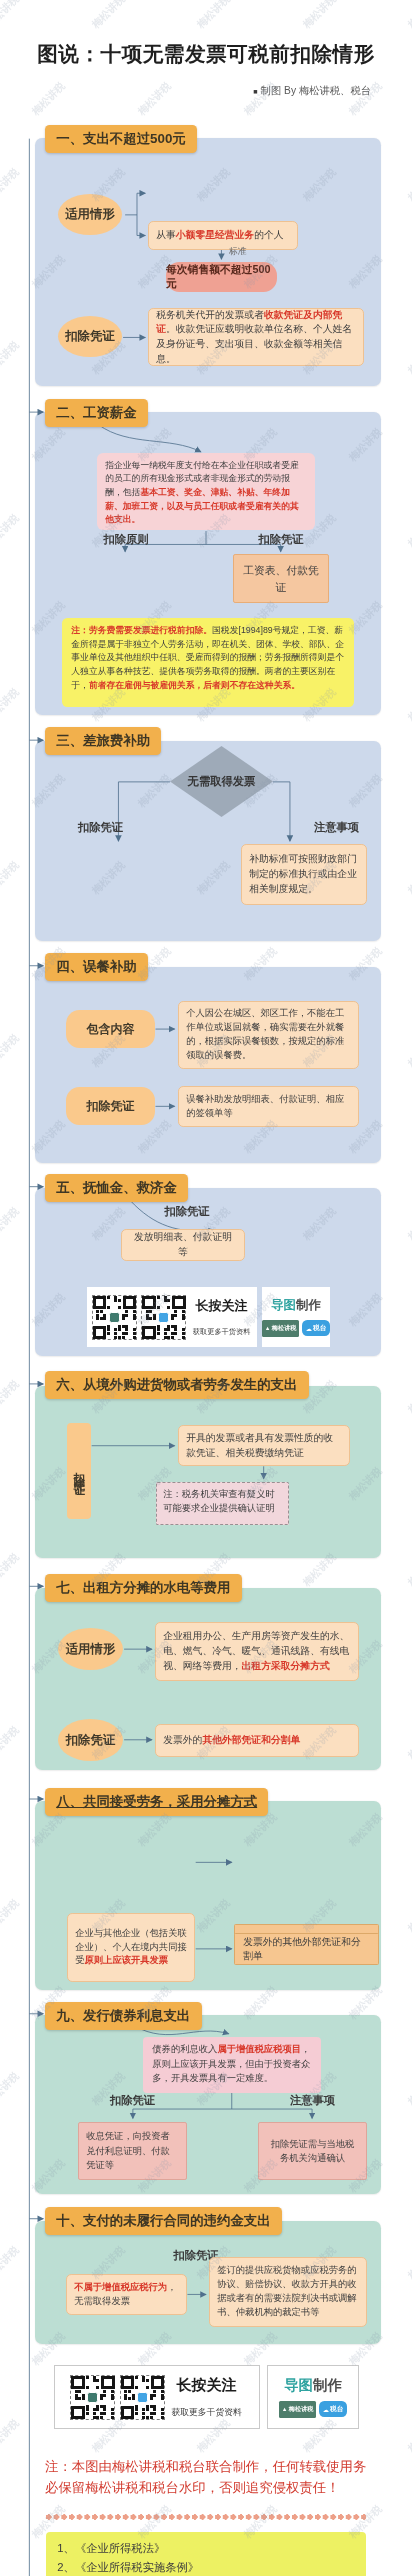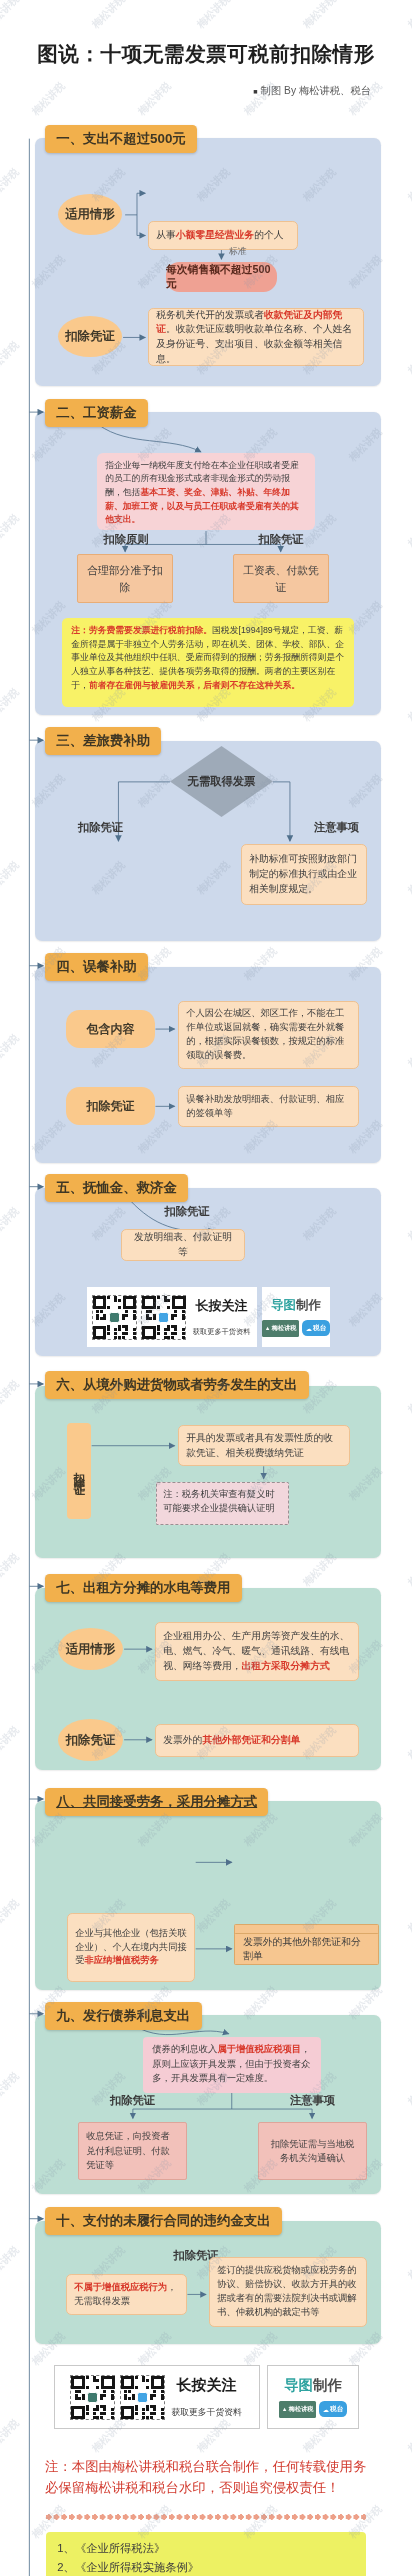--- a/index.html
+++ b/index.html
@@ -132,21 +132,20 @@
   <div class="salmon" style="left:166px;top:262px;width:111px;height:30px;">每次销售额不超过500元</div>
   <div class="ell" style="left:58px;top:316px;width:64px;height:41px;">扣除凭证</div>
   <div class="obox" style="left:148px;top:308px;width:216px;height:58px;">
       <span><span>税务机关代开的发票或者</span><span class="red">收款凭证及内部凭证</span><span>。收款凭证应载明收款单位名称、个人姓名及身份证号、支出项目、收款金额等相关信息。</span></span>
     </div>
 
   <div class="hdr" style="left:45px;top:399px;">二、工资薪金</div>
   <div class="pink" style="left:97px;top:453px;width:218px;height:77px;"><span><span>指企业每一纳税年度支付给在本企业任职或者受雇的员工的所有现金形式或者非现金形式的劳动报酬，包括</span><span class="red">基本工资、奖金、津贴、补贴、年终加薪、加班工资，以及与员工任职或者受雇有关的其他支出。</span></span></div>
   <div class="lbl" style="left:95px;top:532px;width:62px;">扣除原则</div>
   <div class="lbl" style="left:250px;top:532px;width:62px;">扣除凭证</div>
-  <div class="rect" style="left:77px;top:554px;width:96px;height:49px;">合理部分准予扣除</div>
   <div class="rect" style="left:233px;top:554px;width:96px;height:49px;">工资表、付款凭证</div>
   <div class="note" style="left:62px;top:618px;width:292px;height:89px;"><span><span class="red">注：劳务费需要发票进行税前扣除。</span><span>国税发[1994]89号规定，工资、薪金所得是属于非独立个人劳务活动，即在机关、团体、学校、部队、企事业单位及其他组织中任职、受雇而得到的报酬；劳务报酬所得则是个人独立从事各种技艺、提供各项劳务取得的报酬。两者的主要区别在于，</span><span class="red">前者存在雇佣与被雇佣关系，后者则不存在这种关系。</span></span></div>
 
   <div class="hdr" style="left:45px;top:727px;">三、差旅费补助</div>
   <div class="diamond" style="left:170px;top:746px;width:103px;height:71px;">无需取得发票</div>
   <div class="lbl" style="left:72px;top:820px;width:57px;">扣除凭证</div>
   <div class="lbl" style="left:308px;top:820px;width:57px;">注意事项</div>
   <div class="obox" style="left:241px;top:844px;width:126px;height:61px;">补助标准可按照财政部门制定的标准执行或由企业相关制度规定。</div>
 
   <div class="hdr" style="left:45px;top:953px;">四、误餐补助</div>
@@ -282,21 +281,21 @@
       <span><span>企业租用办公、生产用房等资产发生的水、电、燃气、冷气、暖气、通讯线路、有线电视、网络等费用，</span><span class="red">出租方采取分摊方式</span></span>
     </div>
   <div class="ell" style="left:58px;top:1719px;width:65px;height:42px;">扣除凭证</div>
   <div class="obox" style="left:155px;top:1724px;width:204px;height:33px;">
       <span><span>发票外的</span><span class="red">其他外部凭证和分割单</span></span>
     </div>
 
   <div class="hdr" style="left:45px;top:1788px;text-decoration:underline;">八、共同接受劳务，采用分摊方式</div>
   <div class="rrect" style="left:234px;top:1924px;width:145px;height:32px;text-decoration:underline;">发票和分割单</div>
   <div class="obox" style="left:67px;top:1913px;width:128px;height:69px;font-size:9.3px;">
-      <span><span>企业与其他企业（包括关联企业）、个人在境内共同接受</span><span class="red">非应纳增值税劳务</span></span>
+      <span><span>企业与其他企业（包括关联企业）、个人在境内共同接受</span><span class="red">原则上应该开具发票</span></span>
     </div>
   <div class="rrect" style="left:234px;top:1933px;width:145px;height:32px;">发票外的其他外部凭证和分割单</div>
 
   <div class="hdr" style="left:45px;top:2002px;">九、发行债券利息支出</div>
   <div class="pink2" style="left:143px;top:2037px;width:178px;height:56px;"><span><span>债券的利息收入</span><span class="red">属于增值税应税项目</span><span>，原则上应该开具发票，但由于投资者众多，开具发票具有一定难度。</span></span></div>
   <div class="lbl" style="left:99px;top:2093px;width:67px;">扣除凭证</div>
   <div class="lbl" style="left:279px;top:2093px;width:67px;">注意事项</div>
   <div class="sbox" style="left:78px;top:2122px;width:109px;height:58px;">收息凭证，向投资者兑付利息证明、付款凭证等</div>
   <div class="sbox" style="left:258px;top:2122px;width:109px;height:58px;text-align:center;justify-content:center;">扣除凭证需与当地税务机关沟通确认</div>
 

